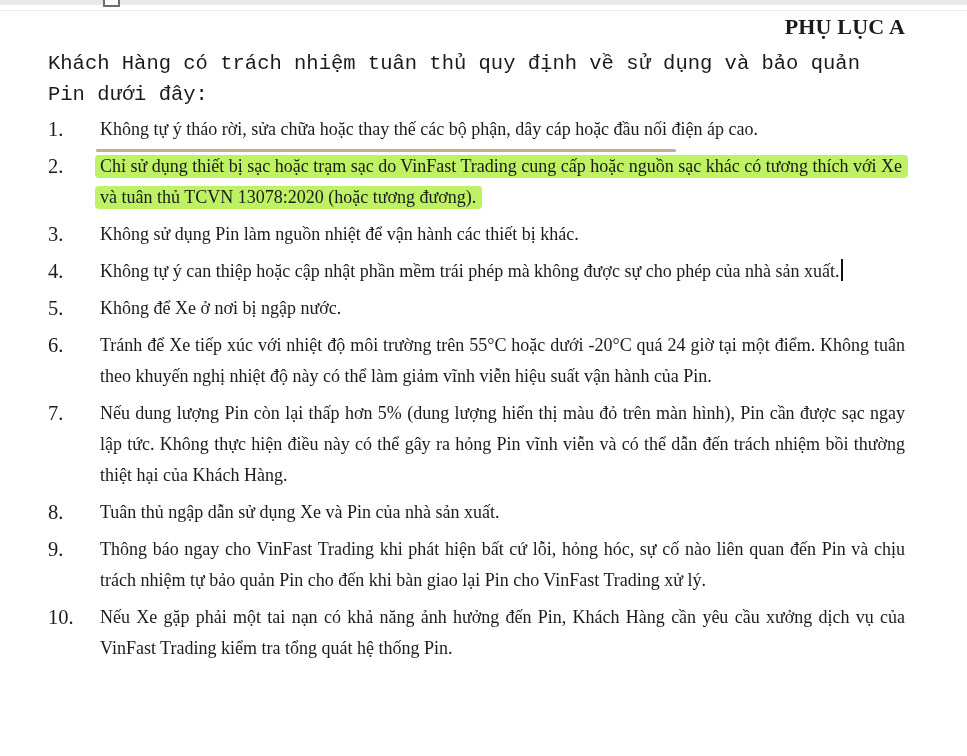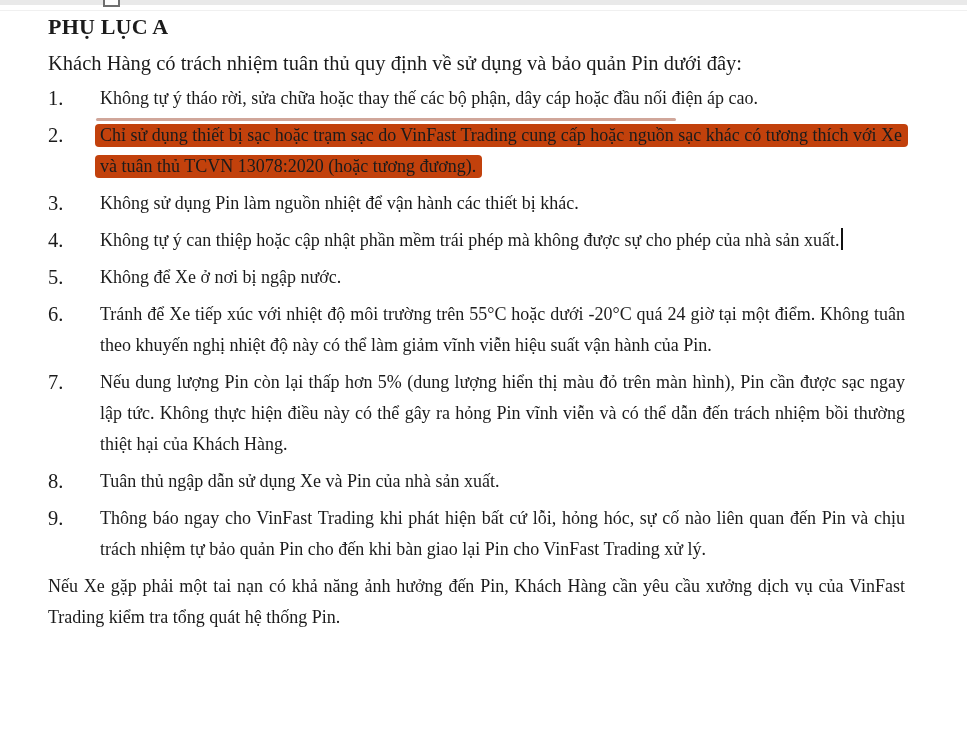--- a/index.html
+++ b/index.html
@@ -39,30 +39,31 @@
     border-top: none;
     background: #fdfdfd;
   }
   .doc {
     position: absolute;
     top: 12px;
     left: 48px;
     width: 857px;
   }
   .title {
-    text-align: left;
+    text-align: right;
     font-weight: bold;
     font-size: 22px;
     line-height: 29px;
     letter-spacing: 0.2px;
   }
   .intro {
     margin-top: 7px;
     font-size: 20.5px;
     line-height: 31px;
+    font-family: Liberation Mono, monospace;
   }
   .list {
     margin-top: 4px;
   }
   .item {
     display: flex;
     margin-bottom: 6px;
   }
   .num {
     flex: 0 0 52px;
@@ -119,21 +120,21 @@
 
   <div class="list">
 
     <div class="item">
       <div class="num">1.</div>
       <div class="itext"><span>Không tự ý tháo rời, sửa chữa hoặc thay thế các bộ phận, dây cáp hoặc đầu nối điện áp cao.</span></div>
     </div>
 
     <div class="item">
       <div class="num">2.</div>
-      <div class="itext"><div class="smudge"></div><span class="hl" style="background: #c2410c;">Chỉ sử dụng thiết bị sạc hoặc trạm sạc do VinFast Trading cung cấp hoặc nguồn sạc khác có tương thích với Xe và tuân thủ TCVN 13078:2020 (hoặc tương đương).</span></div>
+      <div class="itext"><div class="smudge"></div><span class="hl" style="background: #bef264;">Chỉ sử dụng thiết bị sạc hoặc trạm sạc do VinFast Trading cung cấp hoặc nguồn sạc khác có tương thích với Xe và tuân thủ TCVN 13078:2020 (hoặc tương đương).</span></div>
     </div>
 
     <div class="item">
       <div class="num">3.</div>
       <div class="itext"><span>Không sử dụng Pin làm nguồn nhiệt để vận hành các thiết bị khác.</span></div>
     </div>
 
     <div class="item">
       <div class="num">4.</div>
       <div class="itext"><span>Không tự ý can thiệp hoặc cập nhật phần mềm trái phép mà không được sự cho phép của nhà sản xuất.</span><span class="caret"></span></div>
@@ -158,17 +159,18 @@
       <div class="num">8.</div>
       <div class="itext"><span>Tuân thủ ngập dẫn sử dụng Xe và Pin của nhà sản xuất.</span></div>
     </div>
 
     <div class="item">
       <div class="num">9.</div>
       <div class="itext"><span>Thông báo ngay cho VinFast Trading khi phát hiện bất cứ lỗi, hỏng hóc, sự cố nào liên quan đến Pin và chịu trách nhiệm tự bảo quản Pin cho đến khi bàn giao lại Pin cho VinFast Trading xử lý.</span></div>
     </div>
 
     <div class="item">
+      <div class="num">10.</div>
       <div class="itext"><span>Nếu Xe gặp phải một tai nạn có khả năng ảnh hưởng đến Pin, Khách Hàng cần yêu cầu xưởng dịch vụ của VinFast Trading kiểm tra tổng quát hệ thống Pin.</span></div>
     </div>
 
   </div>
 </div>
 
 </body></html>

